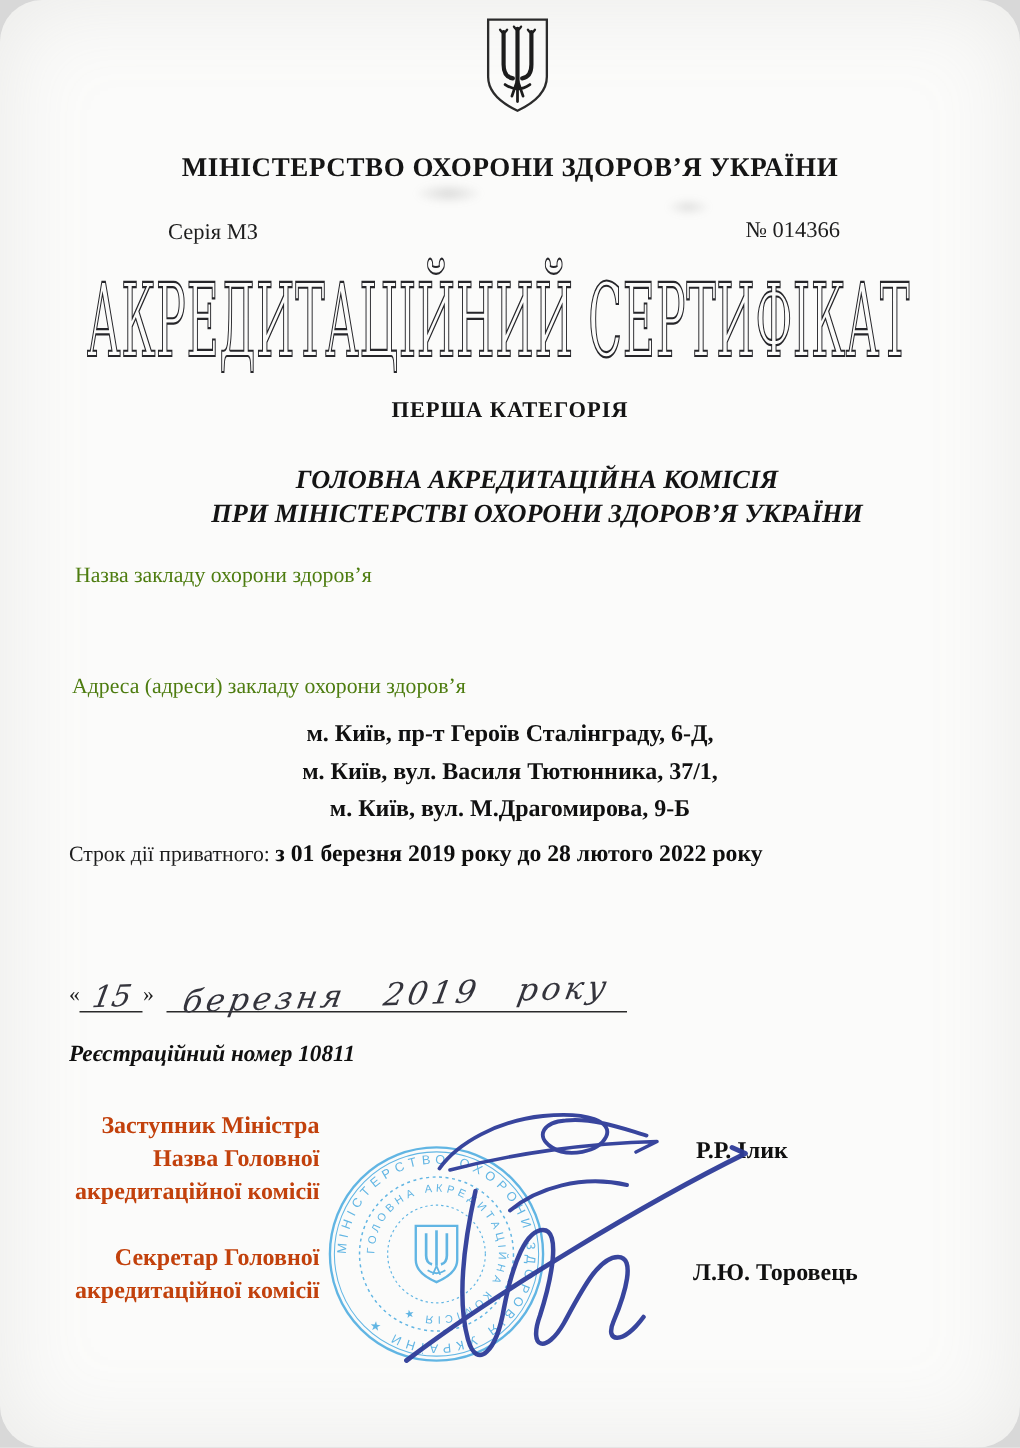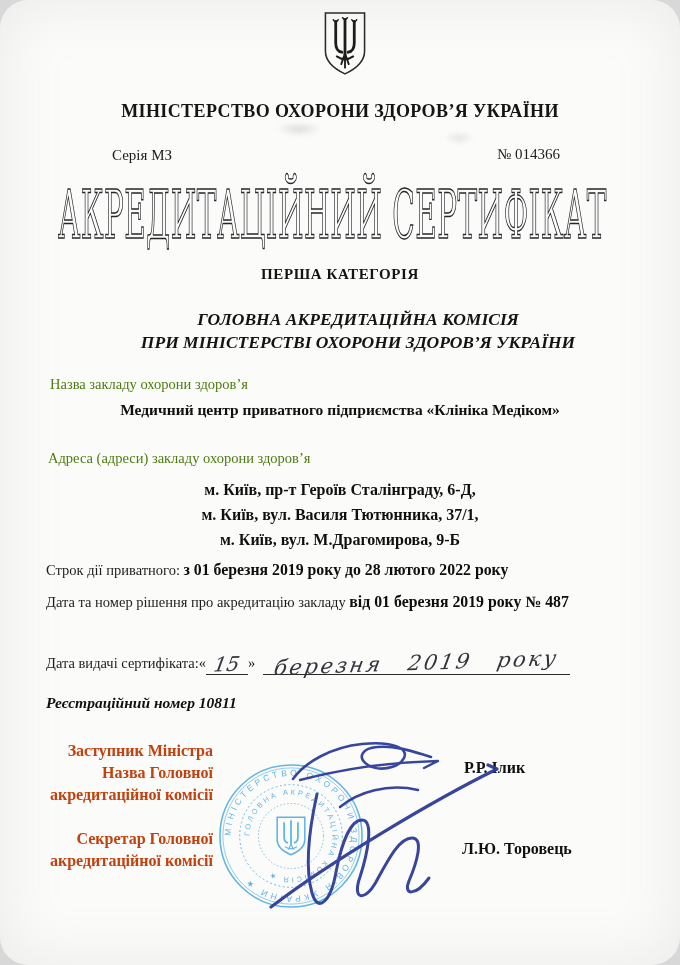--- a/index.html
+++ b/index.html
@@ -102,41 +102,35 @@
   </div>
 
   <div class="abs centered category">ПЕРША КАТЕГОРІЯ</div>
 
   <div class="abs centered commission">
     <div>ГОЛОВНА АКРЕДИТАЦІЙНА КОМІСІЯ</div>
     <div>ПРИ МІНІСТЕРСТВІ ОХОРОНИ ЗДОРОВ’Я УКРАЇНИ</div>
   </div>
 
   <div class="abs field-label name-label">Назва закладу охорони здоров’я</div>
-  <div class="abs centered name-value">Медичний центр приватного підприємства «Клініка Медіком»</div>
 
   <div class="abs field-label addr-label">Адреса (адреси) закладу охорони здоров’я</div>
   <div class="abs centered addr-lines">
     <div>м. Київ, пр-т Героїв Сталінграду, 6-Д,</div>
     <div>м. Київ, вул. Василя Тютюнника, 37/1,</div>
     <div>м. Київ, вул. М.Драгомирова, 9-Б</div>
   </div>
 
   <div class="abs inline-row validity">
     <span>Строк дії приватного:</span>
     <span class="bold-val">з 01 березня 2019 року до 28 лютого 2022 року</span>
   </div>
 
-  <div class="abs inline-row decision">
-    <span>Дата та номер рішення про акредитацію закладу</span>
-    <span class="bold-val">від 01 березня 2019 року № 487</span>
-  </div>
 
   <div class="abs issue-row">
-    <span class="issue-label">Дата видачі сертифіката:</span>
     <span class="quote">«</span>
     <span class="u-seg day-seg">
       <span class="hand hand-day">15</span>
     </span>
     <span class="quote">»</span>
     <span class="u-seg rest-seg">
       <span class="hand hand-rest">березня 2019 року</span>
     </span>
   </div>
 

